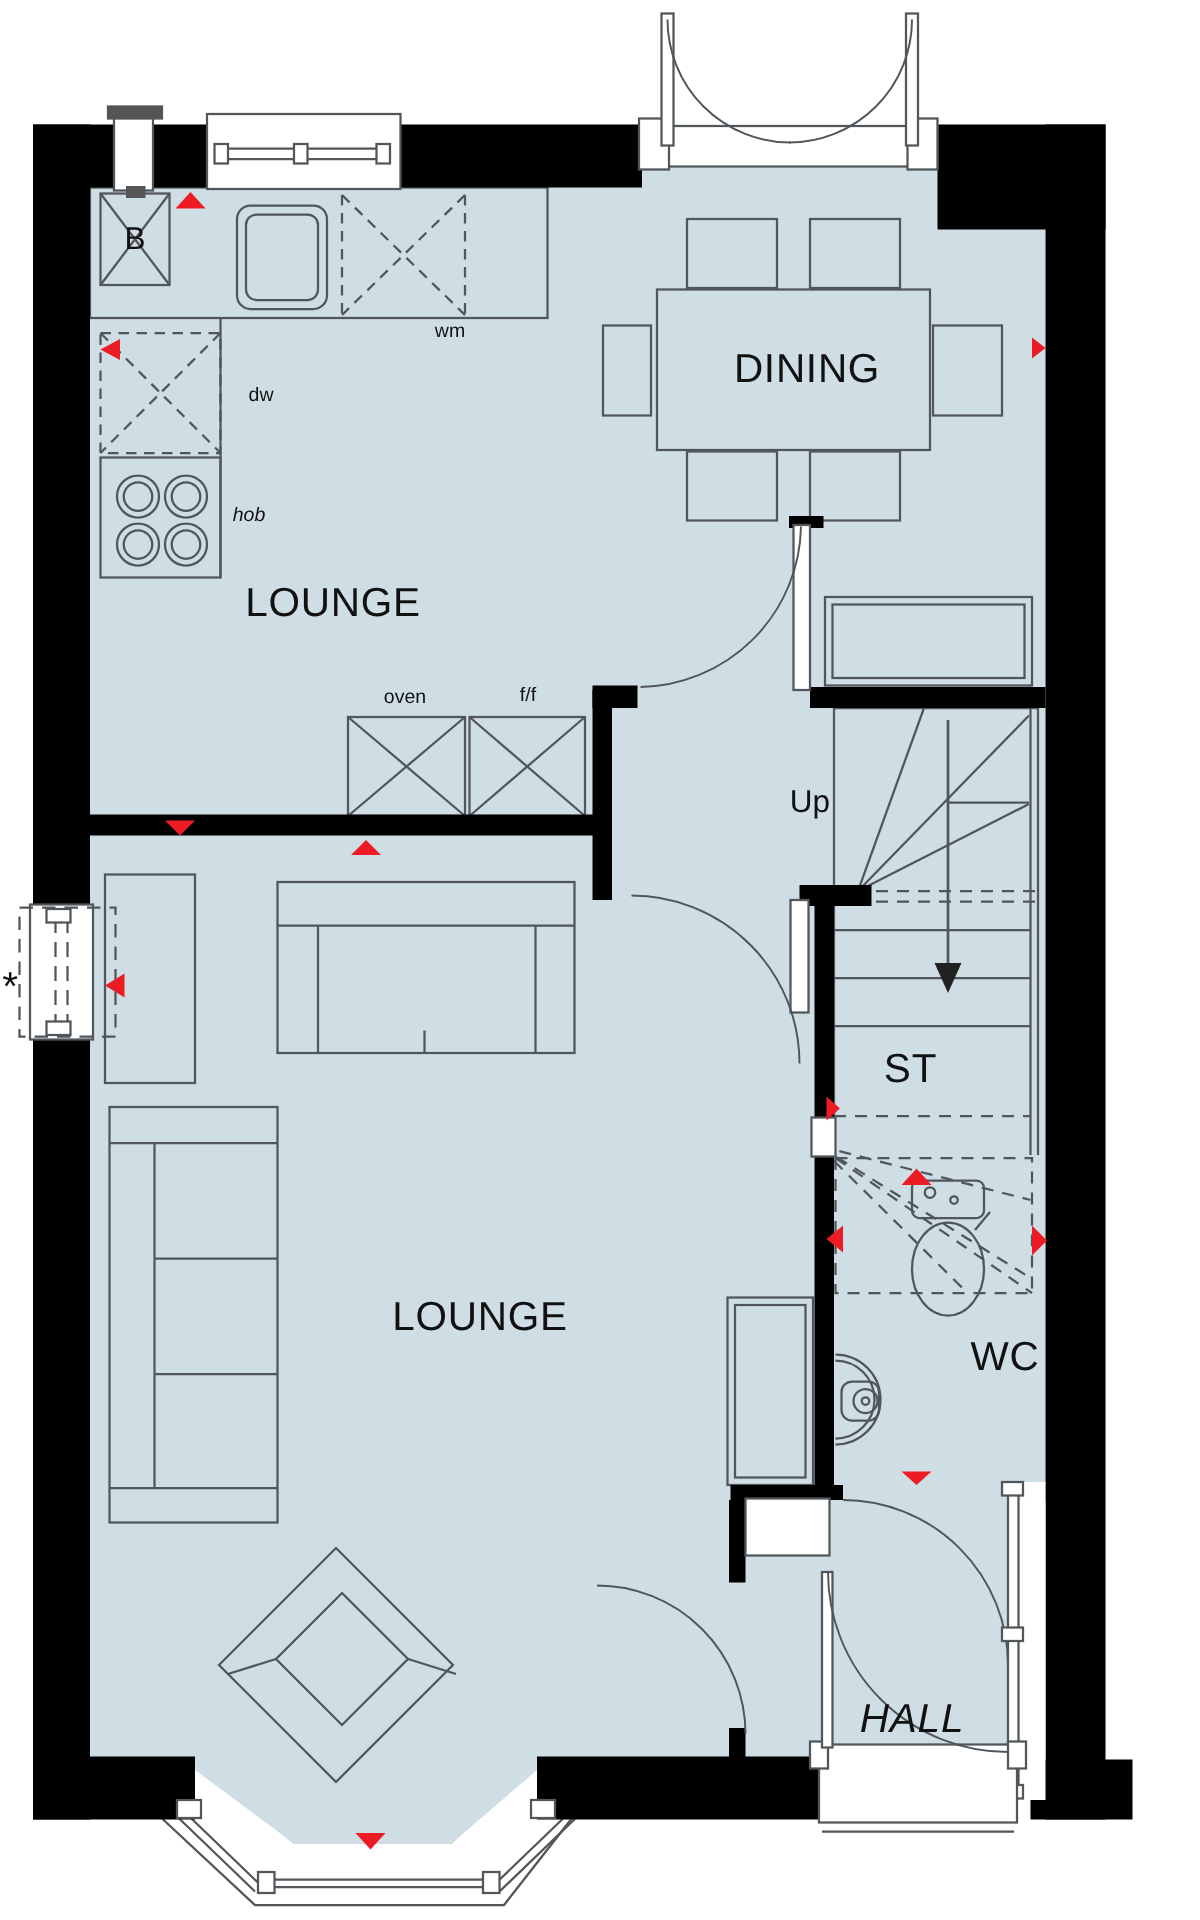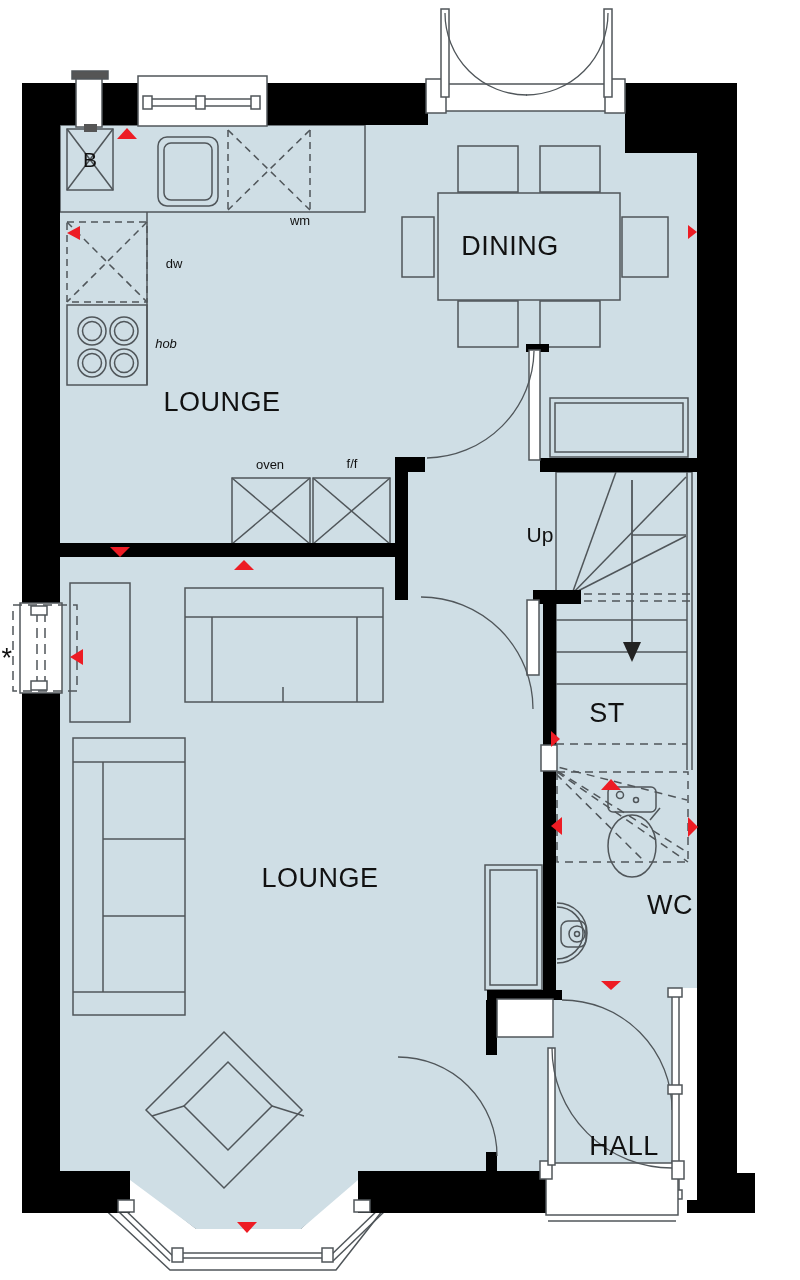--- a/index.html
+++ b/index.html
@@ -291,23 +291,23 @@
     <polygon points="551,731 551,747 560,739"></polygon>
     <polygon points="601,790 621,790 611,779"></polygon>
     <polygon points="562,817 562,835 551,826"></polygon>
     <polygon points="688,817 688,837 698,827"></polygon>
     <polygon points="601,981 621,981 611,990"></polygon>
     <polygon points="237,1222 257,1222 247,1233"></polygon>
   </g>
 </svg>
 
   <div class="lbl room" style="left:222px;top:402px;">LOUNGE</div>
-  <div class="lbl room" style="left:510px;top:246px;">DINING</div>
+  <div class="lbl room" style="left:538px;top:246px;">DINING</div>
   <div class="lbl room" style="left:320px;top:878px;">LOUNGE</div>
-  <div class="lbl room" style="left:624px;top:1146px;">HALL</div>
+  <div class="lbl room" style="left:608px;top:1146px;font-style:italic;">HALL</div>
   <div class="lbl room" style="left:636px;top:905px;margin-left:34px;">WC</div>
   <div class="lbl room" style="left:607px;top:713px;">ST</div>
   <div class="lbl mid" style="left:540px;top:535px;">Up</div>
   <div class="lbl mid" style="left:90px;top:160px;">B</div>
   <div class="lbl small" style="left:268px;top:220px;margin-left:32px;">wm</div>
   <div class="lbl small" style="left:162px;top:263px;margin-left:12px;">dw</div>
   <div class="lbl small" style="left:166px;top:343px;font-style:italic;">hob</div>
   <div class="lbl small" style="left:270px;top:464px;">oven</div>
   <div class="lbl small" style="left:352px;top:463px;">f/f</div>
   <div class="lbl room" style="left:7px;top:658px;">*</div>

